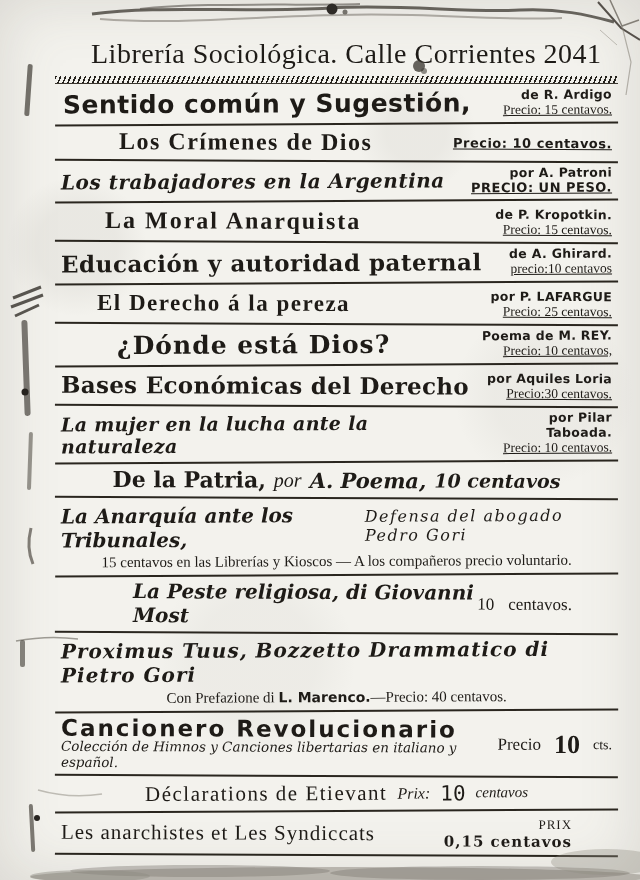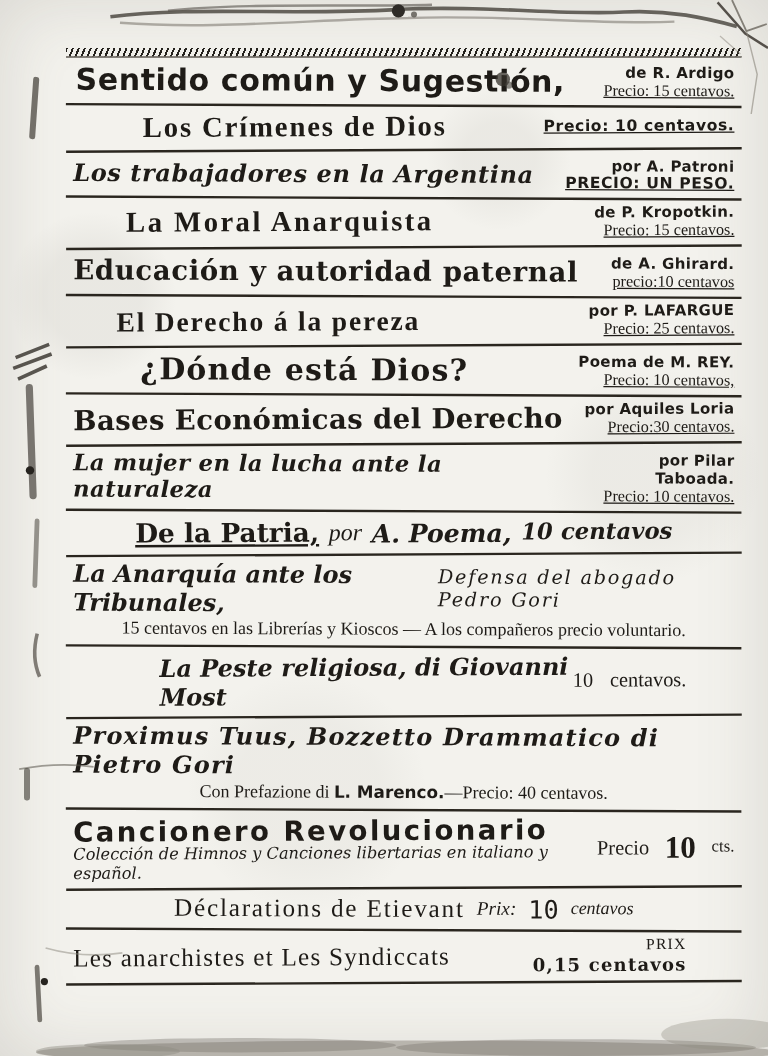--- a/index.html
+++ b/index.html
@@ -54,21 +54,21 @@
   .s1 .t{font:bold 25px "DejaVu Sans", sans-serif;letter-spacing:.5px;padding-left:2px;}
   .s2 .t{font:bold 24px "Liberation Serif", serif;letter-spacing:1.5px;padding-left:58px;}
   .s3 .t{font:bold italic 20px "DejaVu Serif", serif;letter-spacing:.5px;}
   .s4 .t{font:bold 24px "Liberation Serif", serif;letter-spacing:2px;padding-left:44px;}
   .s5 .t{font:bold 23px "DejaVu Serif", serif;letter-spacing:.5px;}
   .s6 .t{font:bold 23px "Liberation Serif", serif;letter-spacing:1.5px;padding-left:36px;}
   .s7 .t{font:bold 25px "DejaVu Serif", serif;letter-spacing:1px;padding-left:56px;}
   .s8 .t{font:bold 23px "DejaVu Serif", serif;letter-spacing:.3px;}
   .s9 .t{font:bold italic 19px "DejaVu Serif", serif;letter-spacing:.3px;}
   .s10{justify-content:center;gap:8px;}
-  .s10 .t{font:bold 22px "DejaVu Serif", serif;text-decoration:underline;}
+  .s10 .t{font:bold 22px "DejaVu Serif", serif;}
   .s10 .conn{font:italic 20px "Liberation Serif", serif;}
   .s10 .auth2{font:bold italic 21px "DejaVu Serif", serif;}
   .s10 .pr2{font:bold italic 19px "DejaVu Serif", serif;}
   .s11 .line1{display:flex;align-items:baseline;gap:10px;width:100%;}
   .s11 .t{font:bold italic 20px "DejaVu Serif", serif;}
   .s11 .script{font:italic 16px "DejaVu Serif", serif;letter-spacing:1.5px;}
   .s11 .note{font:15px "Liberation Serif", serif;align-self:center;padding-top:2px;}
   .s12 .t{font:bold italic 20px "DejaVu Serif", serif;padding-left:72px;}
   .s12 .price-inline{margin-left:auto;padding-right:40px;font:17px "Liberation Serif", serif;display:flex;gap:14px;align-items:baseline;}
   .s13 .t{font:bold italic 20px "DejaVu Serif", serif;letter-spacing:1px;}
@@ -127,20 +127,21 @@
   <g>
     <ellipse cx="340" cy="877" rx="310" ry="10" fill="#8f8b82" opacity=".55"></ellipse>
     <ellipse cx="200" cy="871" rx="130" ry="6" fill="#7a766d" opacity=".4"></ellipse>
     <ellipse cx="480" cy="873" rx="150" ry="7" fill="#7a766d" opacity=".4"></ellipse>
     <ellipse cx="606" cy="862" rx="55" ry="13" fill="#8f8b82" opacity=".35"></ellipse>
     <ellipse cx="90" cy="876" rx="60" ry="6" fill="#8f8b82" opacity=".45"></ellipse>
   </g>
 </svg>
 
 <div class="content">
+  <h1 class="masthead">Librería Sociológica. Calle Corrientes 2041</h1>
   <div class="hatch"></div>
 
   <div class="row s1">
     <span class="t">Sentido común y Sugestión,</span>
     <span class="meta">
       <span class="author">de R. Ardigo</span>
       <span class="price">Precio: 15 centavos.</span>
     </span>
   </div>
 

